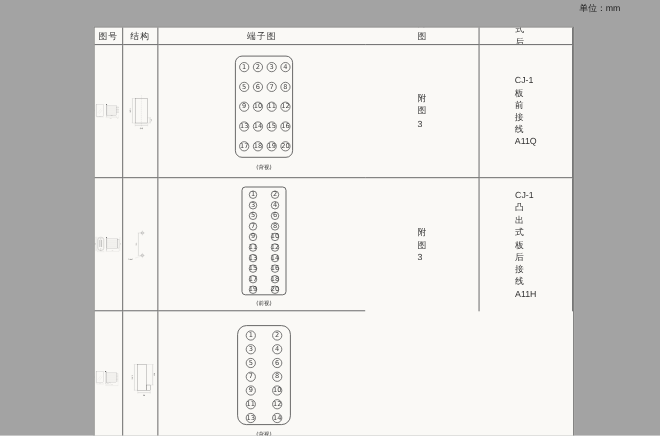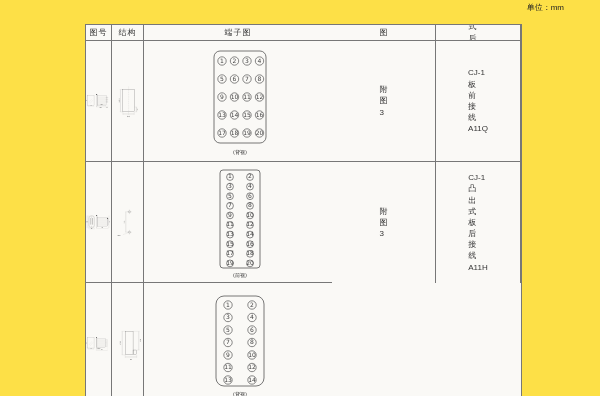--- a/index.html
+++ b/index.html
@@ -1,17 +1,17 @@
 <!DOCTYPE html>
 <html><head>
 <meta charset="utf-8">
 <style>
   html,body{margin:0;padding:0;}
   body{font-family:"Liberation Sans","DejaVu Sans",sans-serif;color:#333;}
-  .page{position:relative;width:600px;height:396px;background:#fde047;overflow:hidden;}
+  .page{position:relative;width:600px;height:396px;background:#a3a3a3;overflow:hidden;}
   .unit{position:absolute;top:2px;right:36px;font-size:8px;color:#222;}
   .tbl{
     position:absolute;left:85px;top:24px;width:435px;height:379px;
     display:grid;
     grid-template-columns:26px 32px 188px 104px 85px;
     grid-template-rows:16px 121px 121px 121px;
     border:1px solid #777;background:#faf9f6;
   }
   .c{border-right:1px solid #777;border-bottom:1px solid #777;
      display:flex;align-items:center;justify-content:center;overflow:hidden;}

